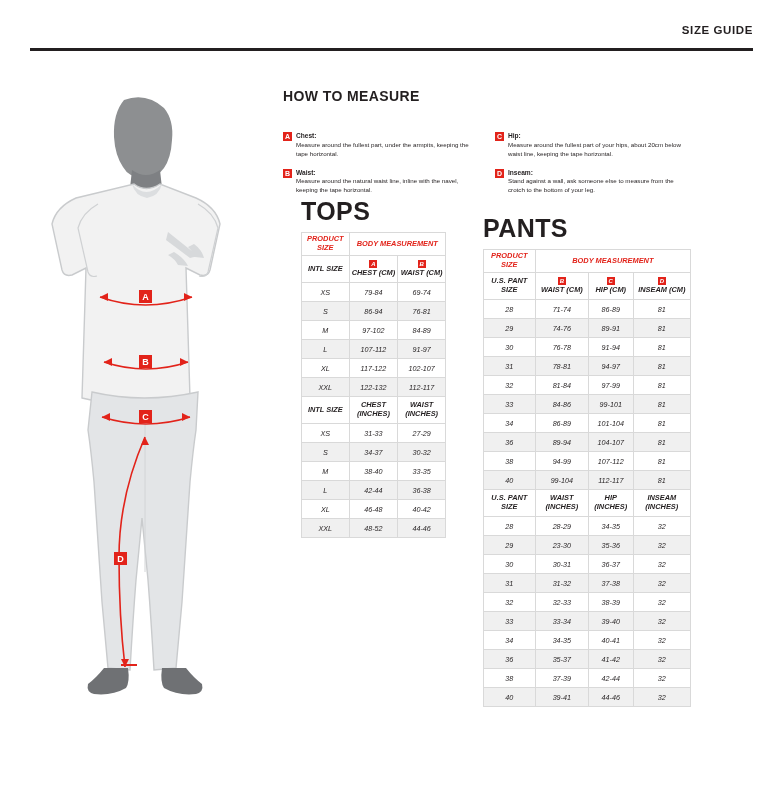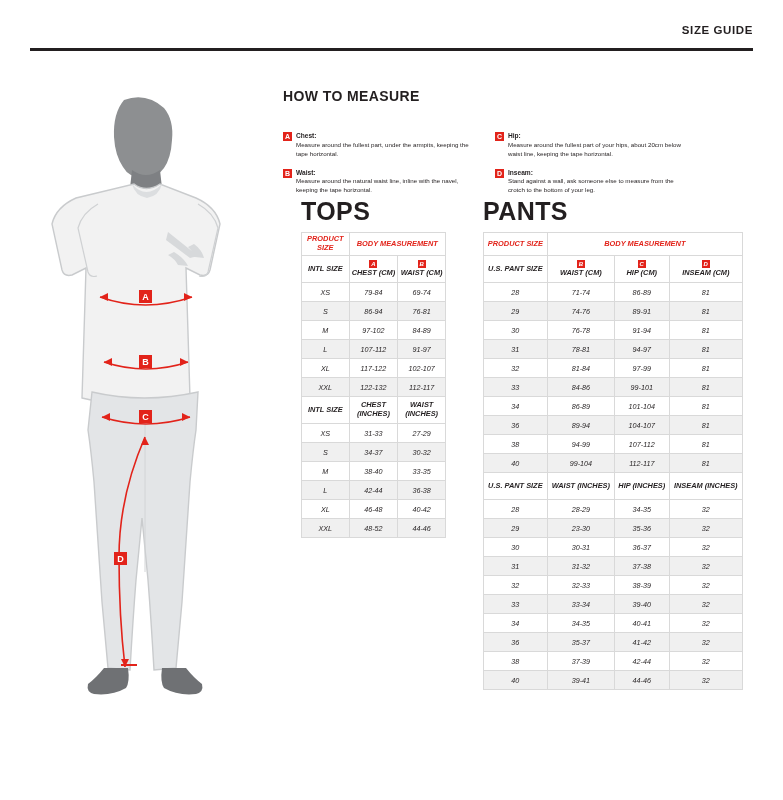--- a/index.html
+++ b/index.html
@@ -114,22 +114,22 @@
   }
   .tops-block {
     position: absolute;
     left: 301px;
     top: 197px;
     width: 145px;
   }
   .pants-block {
     position: absolute;
     left: 483px;
-    top: 197px;
-    width: 260px;
+    top: 214px;
+    width: 208px;
   }
   table.sz {
     border-collapse: collapse;
     width: 100%;
     font-size: 7.2px;
     color: #231f20;
     font-style: italic;
   }
   table.sz td, table.sz th {
     border: 1px solid #d9d9d9;

